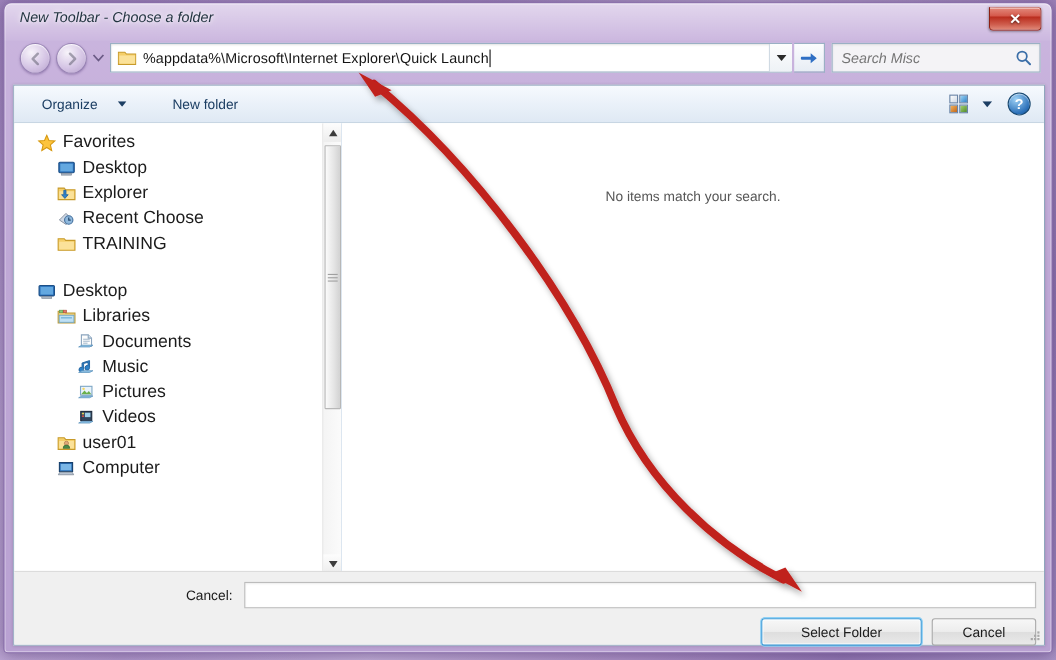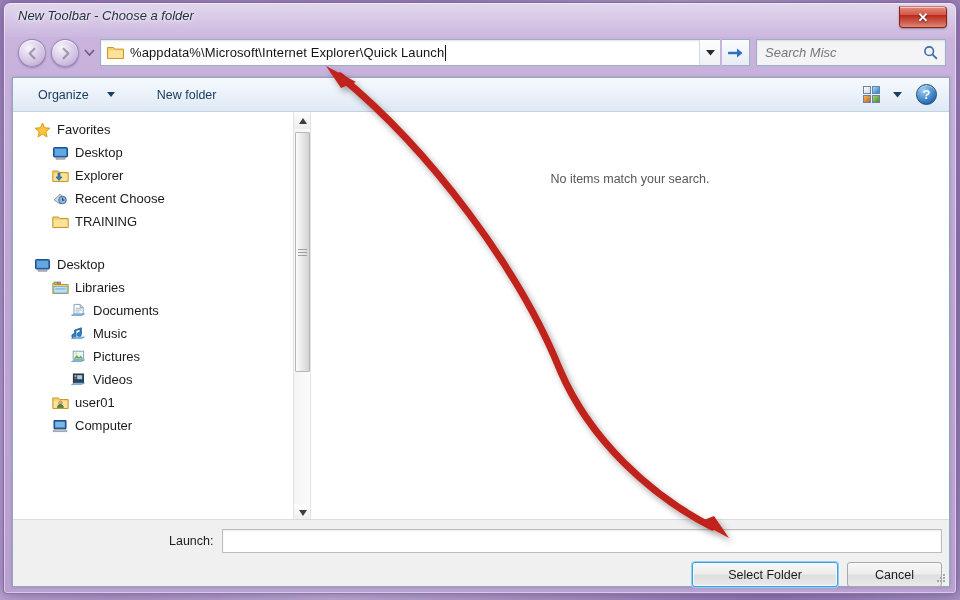--- a/index.html
+++ b/index.html
@@ -149,21 +149,21 @@
   
   #panes {
     position:absolute; left:0; top:34px; width:100%; height:409px; display:flex;
   }
   #nav-pane {
     width:298px; height:100%; background:#fff; position:relative; overflow:hidden;
     border-right:1px solid #dce6f0;
   }
   .tree-group { padding-top:6px; }
   .tree-item {
-    display:flex; align-items:center; height:23px; font-size:13px; color:#1b1b1b;
+    display:flex; align-items:center; height:23px; font-size:16px; color:#1b1b1b;
     cursor:pointer; padding-left:6px; white-space:nowrap;
   }
   .tree-item .ico { width:18px; height:17px; margin-right:6px; flex:0 0 auto; display:flex; align-items:center; justify-content:center; }
   .lvl0 { padding-left:20px; } .lvl1 { padding-left:38px; } .lvl2 { padding-left:56px; }
   .tree-sep { height:14px; }
 
   
   #nav-scrollbar {
     position:absolute; right:0; top:0; width:17px; height:100%;
     background:linear-gradient(90deg,#f4f4f4,#fbfbfb);
@@ -475,21 +475,21 @@
           </div>
         </div>
       </div>
       <div id="list-pane">
         <div id="empty-message">No items match your search.</div>
       </div>
     </div>
 
     <div id="footer">
       <div id="folder-row">
-        <span id="folder-label">Launch:</span>
+        <span id="folder-label">Cancel:</span>
         <input id="folder-input" type="text" value="" style="">
       </div>
       <button class="dlg-btn" id="select-folder-button">Select Folder</button>
       <button class="dlg-btn" id="cancel-button">Cancel</button>
       <svg id="resize-grip" viewBox="0 0 12 12">
         <g fill="#a8a8a8">
           <rect x="9" y="2" width="2" height="2"></rect>
             <rect x="6" y="5" width="2" height="2"></rect>
           <rect x="9" y="5" width="2" height="2"></rect>
             <rect x="3" y="8" width="2" height="2"></rect>

